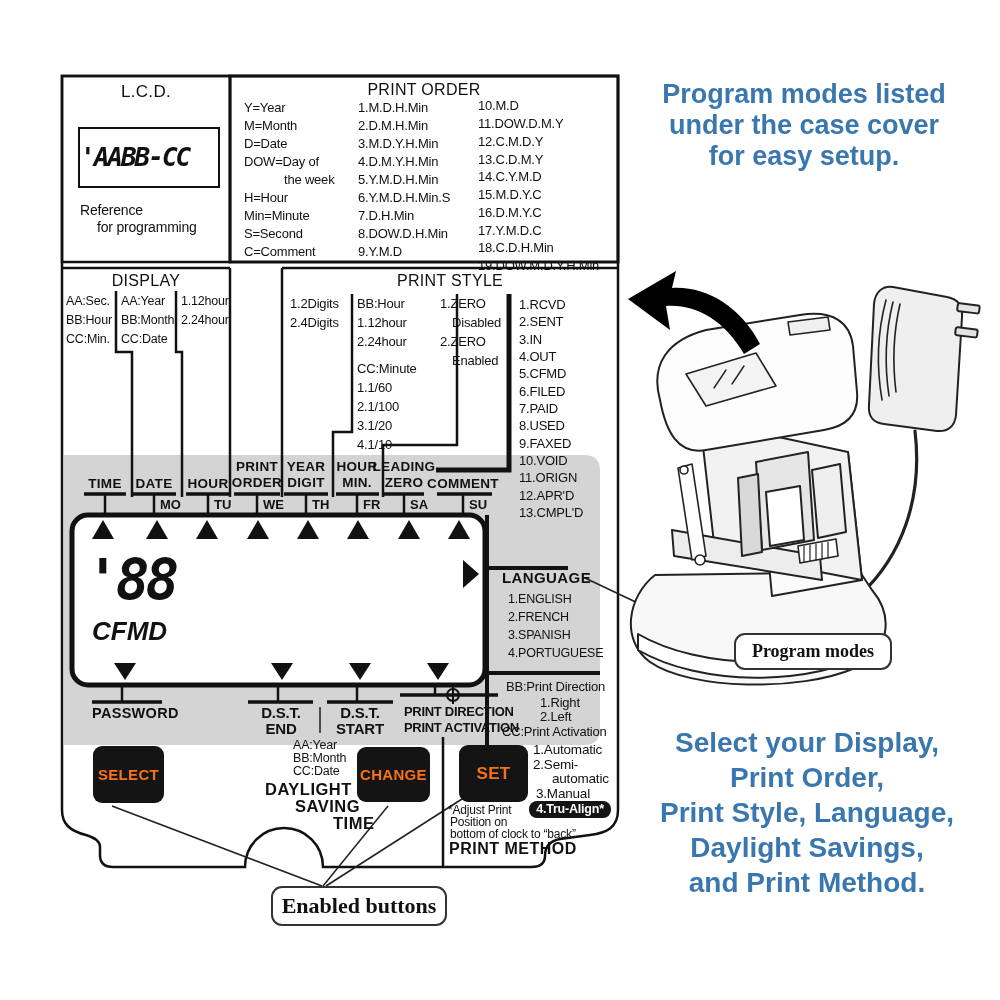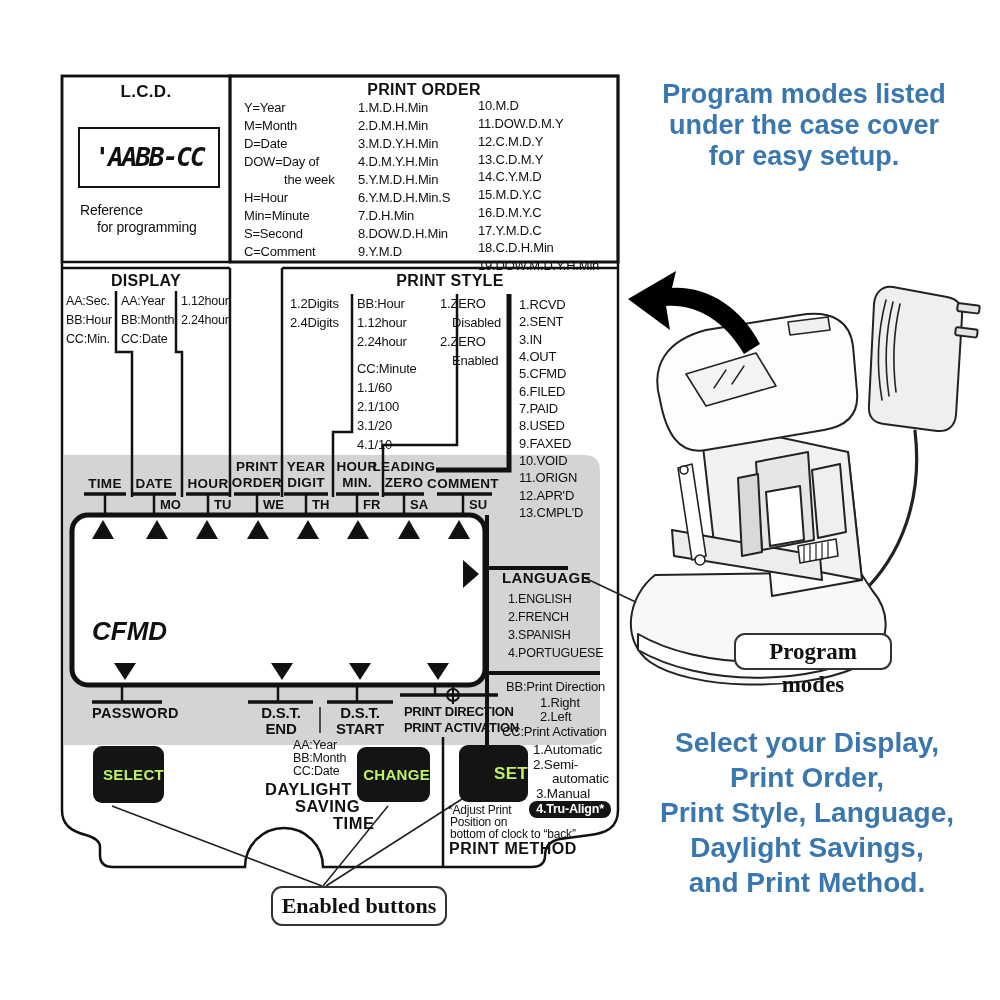--- a/index.html
+++ b/index.html
@@ -3,34 +3,34 @@
 <meta charset="utf-8">
 <style>
   html,body{margin:0;padding:0;background:#fff;}
   #canvas{position:relative;width:1000px;height:1000px;background:#fff;overflow:hidden;
           font-family:"Liberation Sans",sans-serif;color:#111;}
   svg.bg{position:absolute;left:0;top:0;z-index:1;}
   .t{position:absolute;white-space:nowrap;z-index:2;letter-spacing:-0.2px;}
   .b{font-weight:bold;}
   .s12{font-size:12px;}.s125{font-size:12.5px;}.s13{font-size:13px;}
   .s135{font-size:13.5px;}.s14{font-size:14px;}.s15{font-size:15px;}
-  .hdr{font-weight:bold;font-size:16px;letter-spacing:0.3px;text-align:center;}
+  .hdr{font-weight:normal;font-size:16px;letter-spacing:0.3px;text-align:center;}
   .ctr{transform:translateX(-50%);}
   .lbl{position:absolute;z-index:2;font-weight:bold;font-size:13.5px;letter-spacing:0.3px;
        text-align:center;line-height:16px;white-space:nowrap;transform:translateX(-50%);}
   .day{position:absolute;z-index:2;font-weight:bold;font-size:13px;white-space:nowrap;}
   .seg{font-family:"DejaVu Sans Mono",monospace;font-weight:bold;font-style:italic;}
-  .btn{position:absolute;z-index:2;background:var(--button_black,#111);border-radius:9px;color:#bef264;
-       font-weight:bold;text-align:right;letter-spacing:0.3px;}
+  .btn{position:absolute;z-index:2;background:var(--button_black,#111);border-radius:9px;color:#f97316;
+       font-weight:bold;text-align:center;letter-spacing:0.3px;}
   .pill{position:absolute;z-index:2;background:var(--button_black,#111);color:#fff;border-radius:8px;
         font-weight:bold;font-size:12.5px;text-align:center;line-height:17px;letter-spacing:-0.2px;}
   .callout{position:absolute;z-index:2;border:2px solid #333;border-radius:11px;background:#fff;
            font-family:"Liberation Serif",serif;font-weight:bold;text-align:center;}
   .blue{position:absolute;z-index:2;color:var(--accent_blue,#3a77ae);font-weight:bold;text-align:center;}
-  .minilcd{position:absolute;z-index:2;border:2px solid #111;background:#fff;text-align:center;}
+  .minilcd{position:absolute;z-index:2;border:2px solid #111;background:#fff;text-align:left;}
 </style>
 </head>
 <body>
 
 <div id="canvas">
 
   <svg class="bg" width="1000" height="1000" viewBox="0 0 1000 1000">
 
     <path d="M62,76 H618 V810 C618,828 606,833 590,835 L560,839 C549,841 545,847 545,856 C545,864 539,867 531,867 L323,867 A39 39 0 0 0 245,867 L113,867 C104,867 100,863 100,855 L100,847 C100,840 93,837 86,835 C70,831 62,824 62,810 Z" fill="#ffffff" stroke="#111" stroke-width="2.5"></path>
 
@@ -218,20 +218,21 @@
   <div class="lbl" style="left:404px;top:459px"><span>LEADING</span><br><span>ZERO</span></div>
   <div class="lbl" style="left:463px;top:476px"><span>COMMENT</span></div>
   <div class="day" style="left:160px;top:497px">MO</div>
   <div class="day" style="left:214px;top:497px">TU</div>
   <div class="day" style="left:263px;top:497px">WE</div>
   <div class="day" style="left:312px;top:497px">TH</div>
   <div class="day" style="left:363px;top:497px">FR</div>
   <div class="day" style="left:410px;top:497px">SA</div>
   <div class="day" style="left:469px;top:497px">SU</div>
 
+  <div class="t seg" style="left:86px;top:548px;font-size:56px;letter-spacing:-4px">'88</div>
   <div class="t b" style="left:92px;top:616px;font-size:26px;font-style:italic;letter-spacing:0px">CFMD</div>
 
   <div class="t b" style="left:92px;top:705px;font-size:14.5px;letter-spacing:0.3px">PASSWORD</div>
   <div class="t b s15 ctr" style="left:281px;top:704px">D.S.T.</div>
   <div class="t b s15 ctr" style="left:281px;top:720px">END</div>
   <div class="t b s15 ctr" style="left:360px;top:704px">D.S.T.</div>
   <div class="t b s15 ctr" style="left:360px;top:720px">START</div>
   <div class="t b s13" style="left:404px;top:704px;letter-spacing:-0.3px">PRINT DIRECTION</div>
   <div class="t b s13" style="left:404px;top:720px;letter-spacing:-0.3px">PRINT ACTIVATION</div>
 
@@ -260,21 +261,21 @@
   <div class="t s125" style="left:293px;top:751px">BB:Month</div>
   <div class="t s125" style="left:293px;top:764px">CC:Date</div>
   <div class="t b" style="left:265px;top:780px;font-size:16.5px;letter-spacing:0.5px">DAYLIGHT</div>
   <div class="t b" style="left:295px;top:797px;font-size:16.5px;letter-spacing:0.5px">SAVING</div>
   <div class="t b" style="left:333px;top:814px;font-size:16.5px;letter-spacing:0.5px">TIME</div>
 
   <div class="btn" style="left:93px;top:746px;width:71px;height:57px;font-size:15px;line-height:57px">SELECT</div>
   <div class="btn" style="left:357px;top:747px;width:73px;height:55px;font-size:15px;line-height:55px">CHANGE</div>
   <div class="btn" style="left:459px;top:745px;width:69px;height:57px;font-size:17px;line-height:57px">SET</div>
 
-  <div class="callout" style="left:734px;top:633px;width:154px;height:33px;font-size:23px;line-height:33px">Program modes</div>
+  <div class="callout" style="left:734px;top:633px;width:154px;height:33px;font-size:18px;line-height:33px">Program modes</div>
   <div class="callout" style="left:271px;top:886px;width:172px;height:36px;font-size:22px;line-height:36px">Enabled buttons</div>
 
   <div>
     <div class="blue" style="left:618px;top:79px;width:372px;font-size:27px">Program modes listed</div>
     <div class="blue" style="left:618px;top:110px;width:372px;font-size:27px">under the case cover</div>
     <div class="blue" style="left:618px;top:141px;width:372px;font-size:27px">for easy setup.</div>
   </div>
   <div>
     <div class="blue" style="left:622px;top:727px;width:370px;font-size:28px">Select your Display,</div>
     <div class="blue" style="left:622px;top:762px;width:370px;font-size:28px">Print Order,</div>

